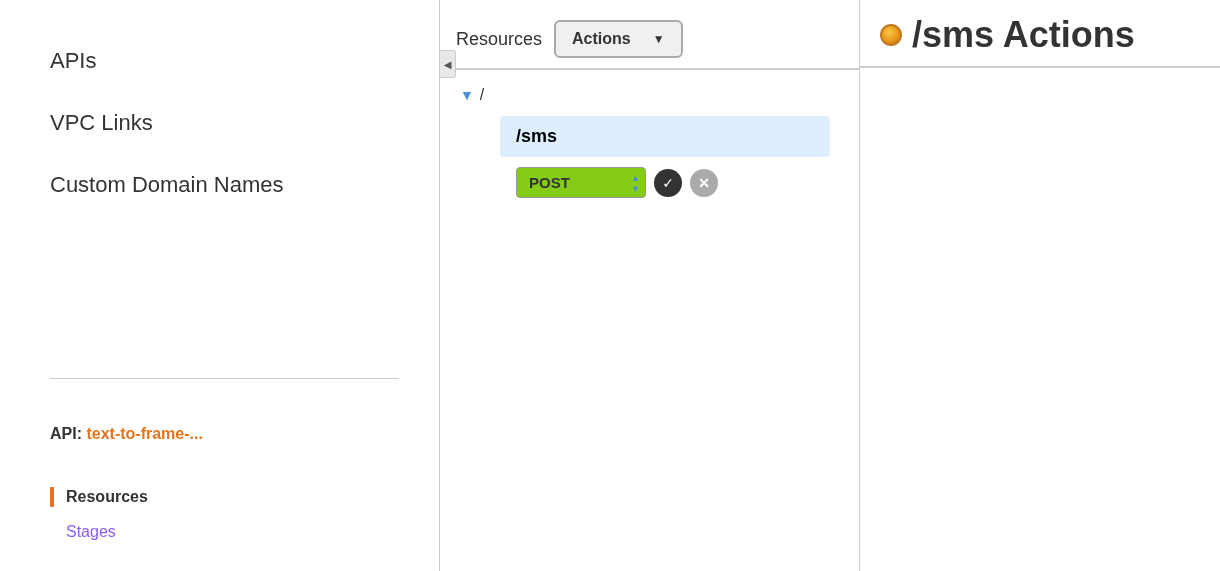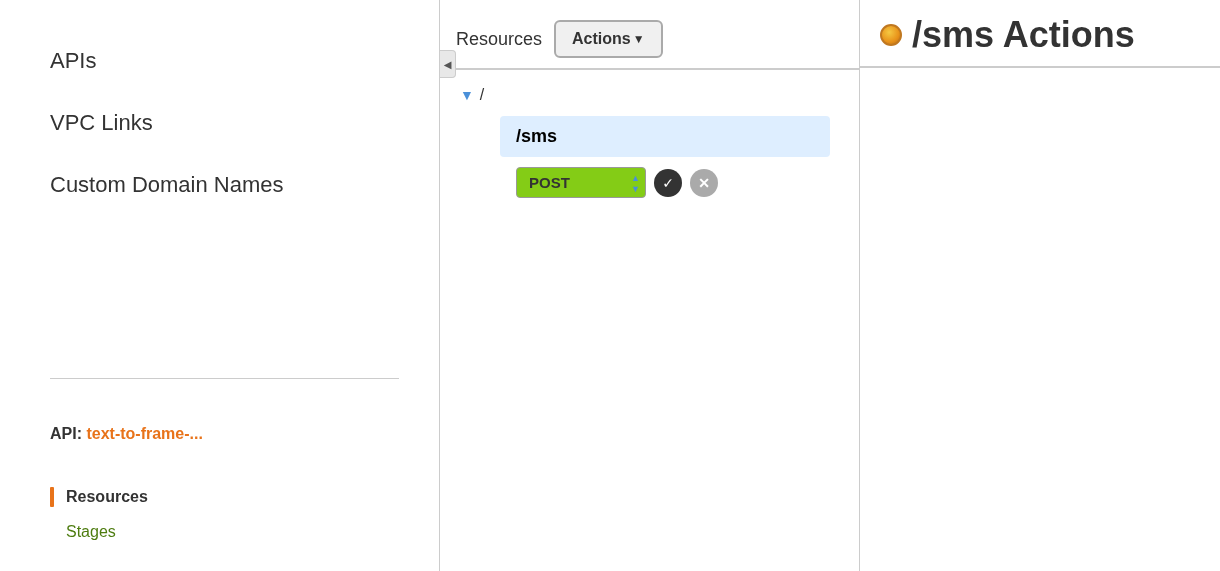--- a/index.html
+++ b/index.html
@@ -81,21 +81,21 @@
     }
 
     .sidebar-section-label {
       font-size: 16px;
       font-weight: bold;
     }
 
     .sidebar-stages {
       padding: 8px 0 0 16px;
       font-size: 16px;
-      color: #4d7c0f;
+      color: #8b5cf6;
     }
 
     
     .middle-panel {
       width: 420px;
       min-width: 420px;
       border-right: 1px solid #ccc;
       display: flex;
       flex-direction: column;
       background: #fff;
@@ -112,21 +112,21 @@
 
     .middle-title {
       font-size: 18px;
       color: #333;
       font-weight: normal;
     }
 
     .actions-button {
       display: flex;
       align-items: center;
-      gap: 2px;
+      gap: 22px;
       padding: 8px 16px;
       border: 2px solid #aaa;
       border-radius: 6px;
       background: #f0f0f0;
       cursor: pointer;
       font-size: 16px;
       font-weight: bold;
       color: #333;
     }
 

